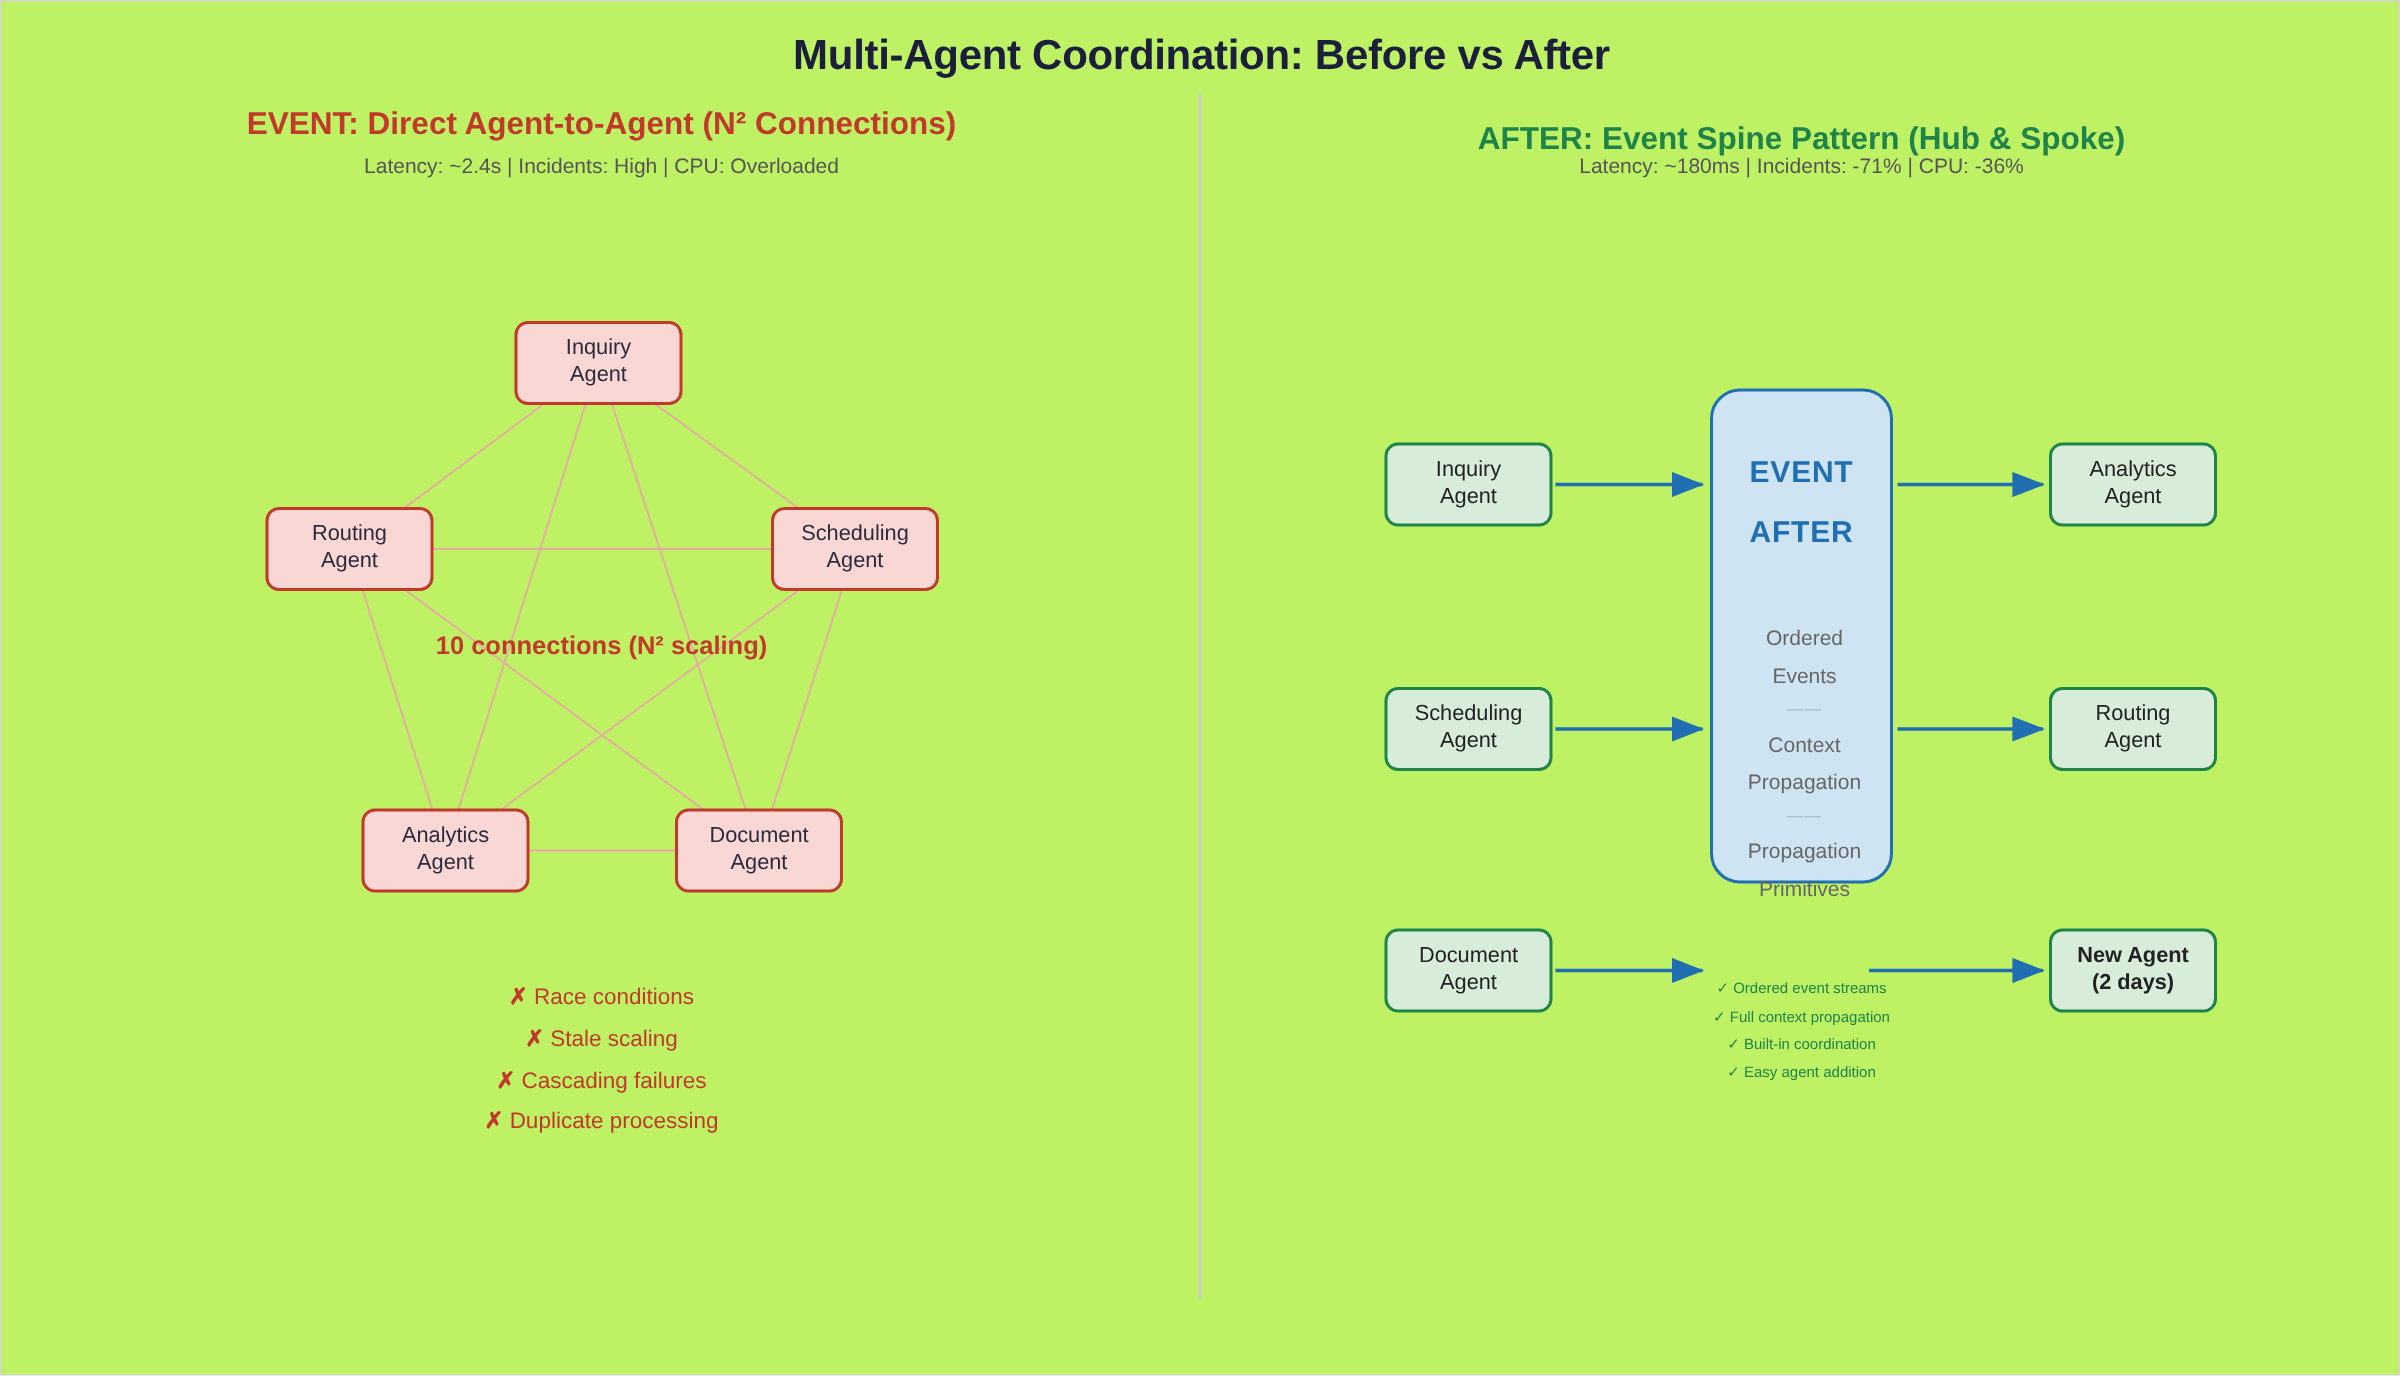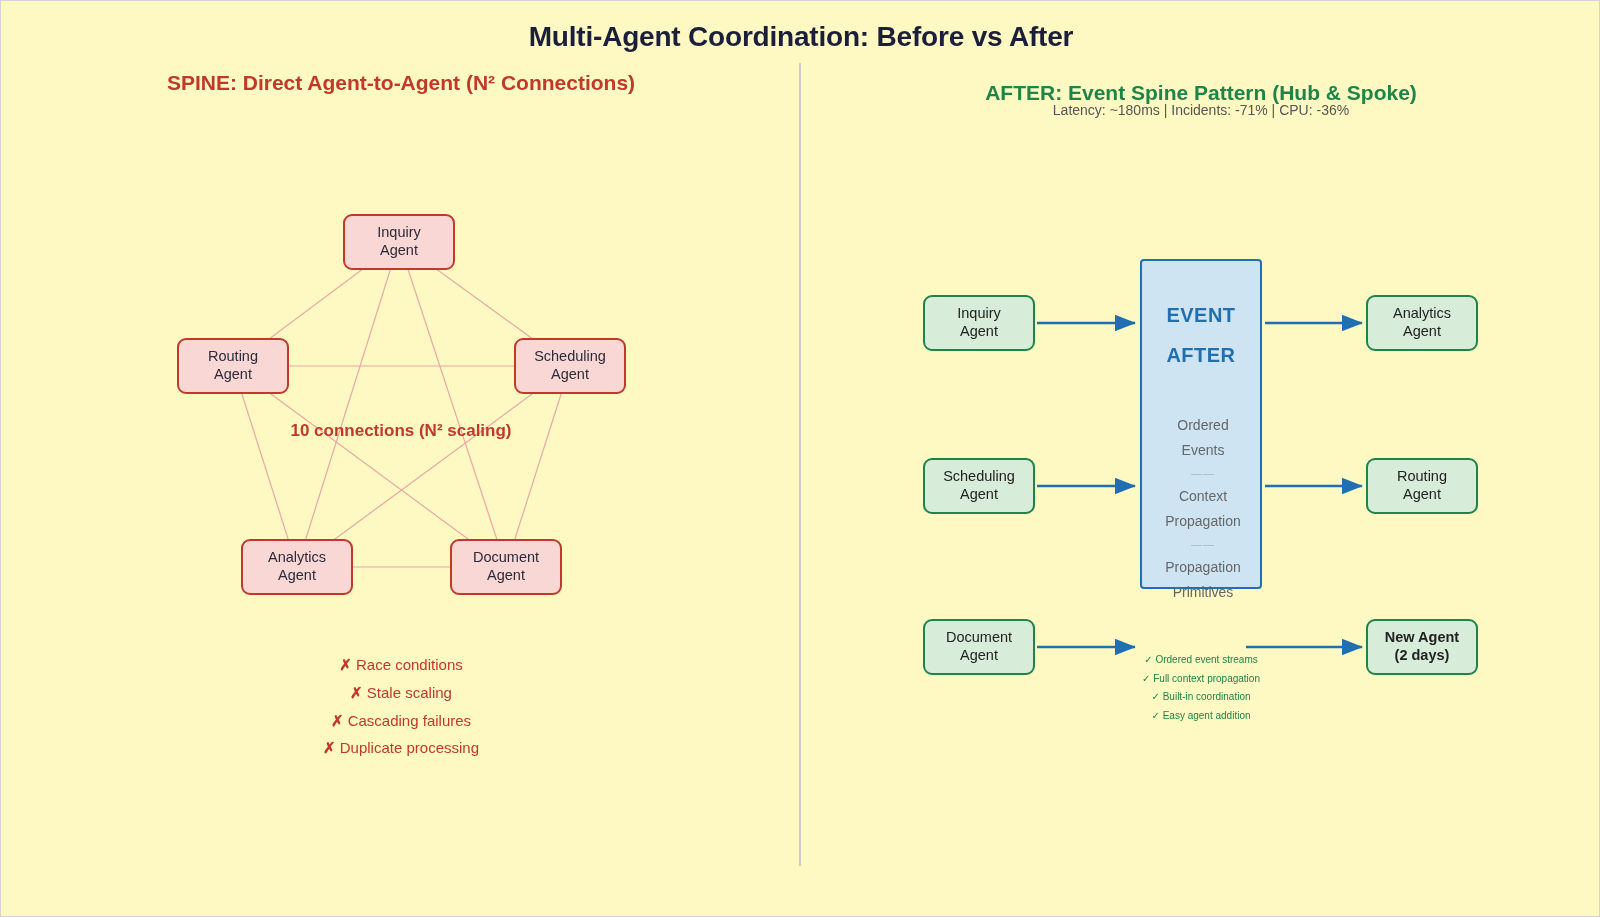--- a/index.html
+++ b/index.html
@@ -7,21 +7,21 @@
     padding: 0;
     background: #ffffff;
   }
   body {
     font-family: "Liberation Sans", sans-serif;
   }
   #canvas {
     position: relative;
     width: 1600px;
     height: 917px;
-    background: #fef9c3;
+    background: #bef264;
     box-sizing: border-box;
     border: 1px solid #d4d4d4;
     overflow: hidden;
   }
   
   #page-title {
     position: absolute;
     left: 0;
     top: 20px;
     width: 1600px;
@@ -138,21 +138,21 @@
   
   #event-spine {
     position: absolute;
     left: 1139px;
     top: 258px;
     width: 122px;
     height: 330px;
     box-sizing: border-box;
     background: #cfe4f2;
     border: 2.5px solid #1f6fb2;
-    border-radius: 4px;
+    border-radius: 20px;
     display: flex;
     flex-direction: column;
     align-items: center;
     padding-top: 34px;
   }
   #event-spine .spine-title {
     font-size: 20px;
     font-weight: bold;
     color: #1f6fb2;
     text-align: center;
@@ -197,21 +197,22 @@
 </style>
 </head>
 <body>
 
 <div id="canvas">
 
   <div id="page-title">Multi-Agent Coordination: Before vs After</div>
 
   <div id="divider"></div>
 
-  <div class="panel-header" id="before-header">SPINE: Direct Agent-to-Agent (N² Connections)</div>
+  <div class="panel-header" id="before-header">EVENT: Direct Agent-to-Agent (N² Connections)</div>
+  <div class="panel-sub" id="before-sub">Latency: ~2.4s  |  Incidents: High  |  CPU: Overloaded</div>
 
   <svg class="layer" id="mesh-layer">
     <g stroke="#e8a8a4" stroke-width="1.2" fill="none">
 
       <line x1="398" y1="241" x2="232" y2="365"></line>
       <line x1="398" y1="241" x2="569" y2="365"></line>
       <line x1="398" y1="241" x2="296" y2="566"></line>
       <line x1="398" y1="241" x2="505" y2="566"></line>
       <line x1="232" y1="365" x2="569" y2="365"></line>
       <line x1="232" y1="365" x2="296" y2="566"></line>

